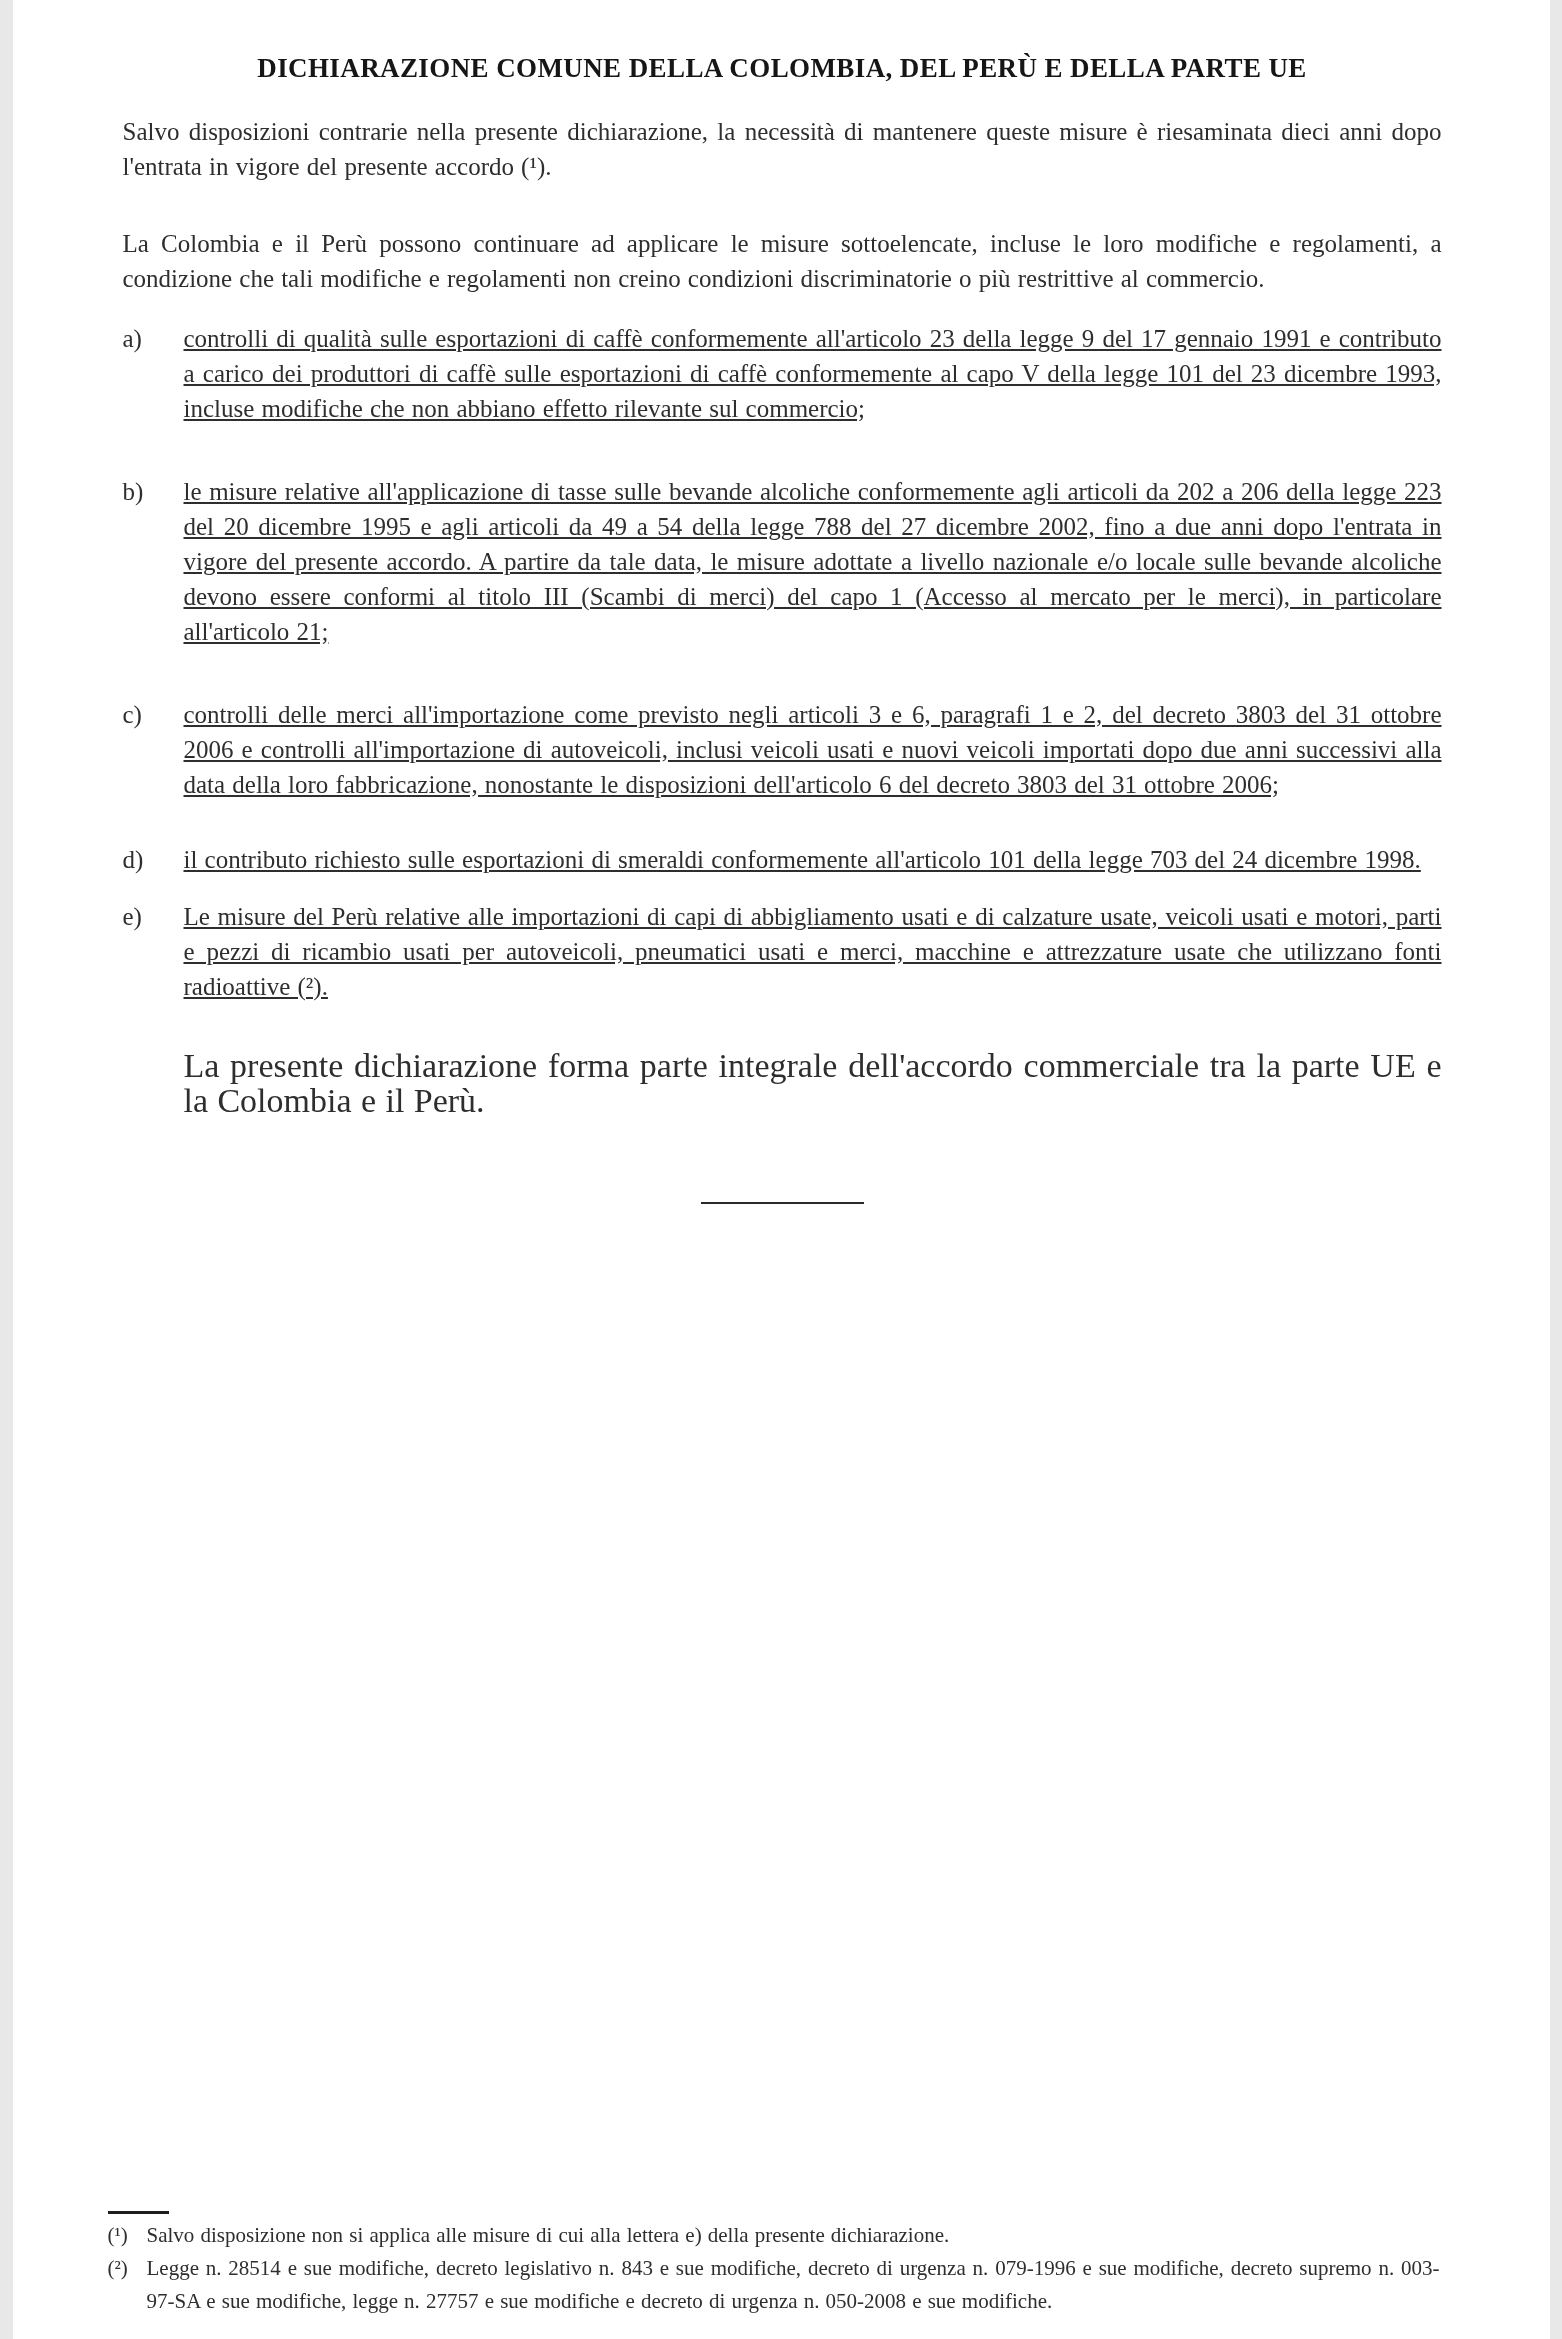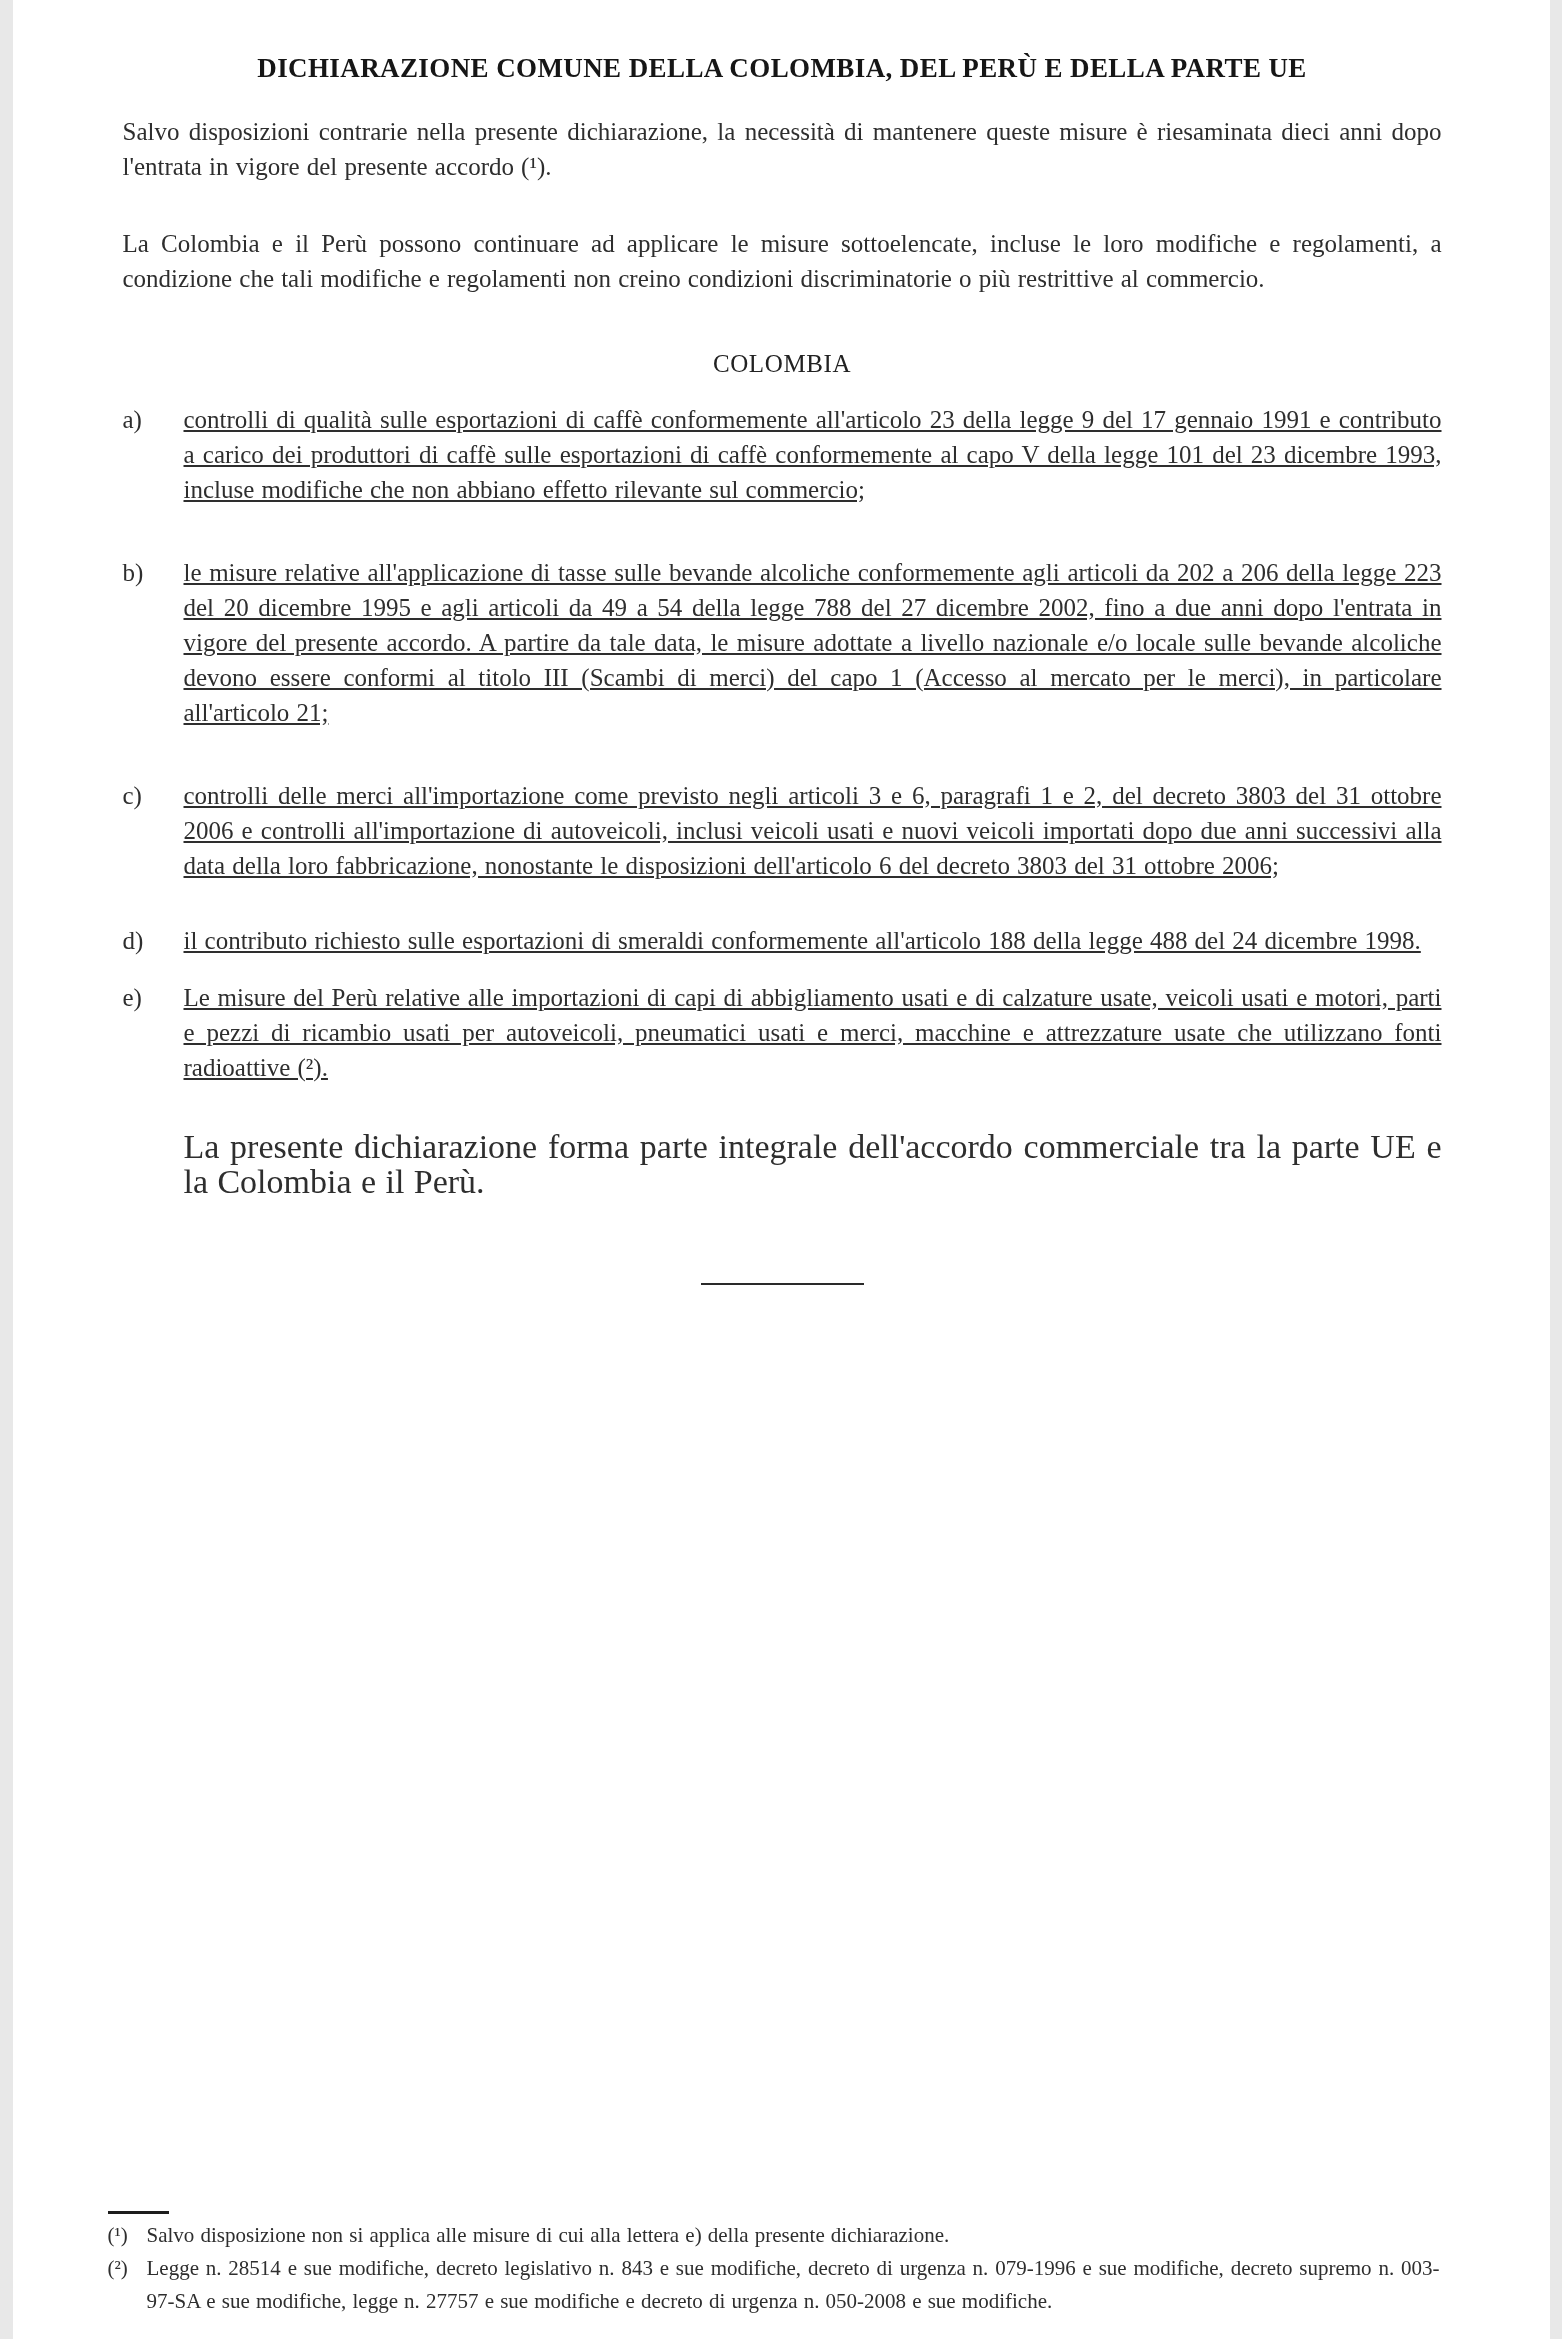--- a/index.html
+++ b/index.html
@@ -115,38 +115,37 @@
 
 <div class="page">
   <div class="content">
 
     <div class="doc-title">DICHIARAZIONE COMUNE DELLA COLOMBIA, DEL PERÙ E DELLA PARTE UE</div>
 
     <p class="para intro-p2">Salvo disposizioni contrarie nella presente dichiarazione, la necessità di mantenere queste misure è riesaminata dieci anni dopo l'entrata in vigore del presente accordo (¹).</p>
 
     <p class="para intro-p1">La Colombia e il Perù possono continuare ad applicare le misure sottoelencate, incluse le loro modifiche e regolamenti, a condizione che tali modifiche e regolamenti non creino condizioni discriminatorie o più restrittive al commercio.</p>
 
-    <div class="section-heading">COLOMBIA</div>
 
     <div class="item-list">
       <div class="list-item item-a">
         <span class="marker">a)</span>
         <span class="item-text">controlli di qualità sulle esportazioni di caffè conformemente all'articolo 23 della legge 9 del 17 gennaio 1991 e contributo a carico dei produttori di caffè sulle esportazioni di caffè conformemente al capo V della legge 101 del 23 dicembre 1993, incluse modifiche che non abbiano effetto rilevante sul commercio;</span>
       </div>
       <div class="list-item item-b">
         <span class="marker">b)</span>
         <span class="item-text">le misure relative all'applicazione di tasse sulle bevande alcoliche conformemente agli articoli da 202 a 206 della legge 223 del 20 dicembre 1995 e agli articoli da 49 a 54 della legge 788 del 27 dicembre 2002, fino a due anni dopo l'entrata in vigore del presente accordo. A partire da tale data, le misure adottate a livello nazionale e/o locale sulle bevande alcoliche devono essere conformi al titolo III (Scambi di merci) del capo 1 (Accesso al mercato per le merci), in particolare all'articolo 21;</span>
       </div>
       <div class="list-item item-c">
         <span class="marker">c)</span>
         <span class="item-text">controlli delle merci all'importazione come previsto negli articoli 3 e 6, paragrafi 1 e 2, del decreto 3803 del 31 ottobre 2006 e controlli all'importazione di autoveicoli, inclusi veicoli usati e nuovi veicoli importati dopo due anni successivi alla data della loro fabbricazione, nonostante le disposizioni dell'articolo 6 del decreto 3803 del 31 ottobre 2006;</span>
       </div>
       <div class="list-item item-d">
         <span class="marker">d)</span>
-        <span class="item-text">il contributo richiesto sulle esportazioni di smeraldi conformemente all'articolo 188 della legge 488 del 24 dicembre 1998.</span>
+        <span class="item-text">il contributo richiesto sulle esportazioni di smeraldi conformemente all'articolo 101 della legge 703 del 24 dicembre 1998.</span>
       </div>
     </div>
 
 
     <div class="item-list">
       <div class="list-item item-e">
         <span class="marker">e)</span>
         <span class="item-text">Le misure del Perù relative alle importazioni di capi di abbigliamento usati e di calzature usate, veicoli usati e motori, parti e pezzi di ricambio usati per autoveicoli, pneumatici usati e merci, macchine e attrezzature usate che utilizzano fonti radioattive (²).</span>
       </div>
     </div>

